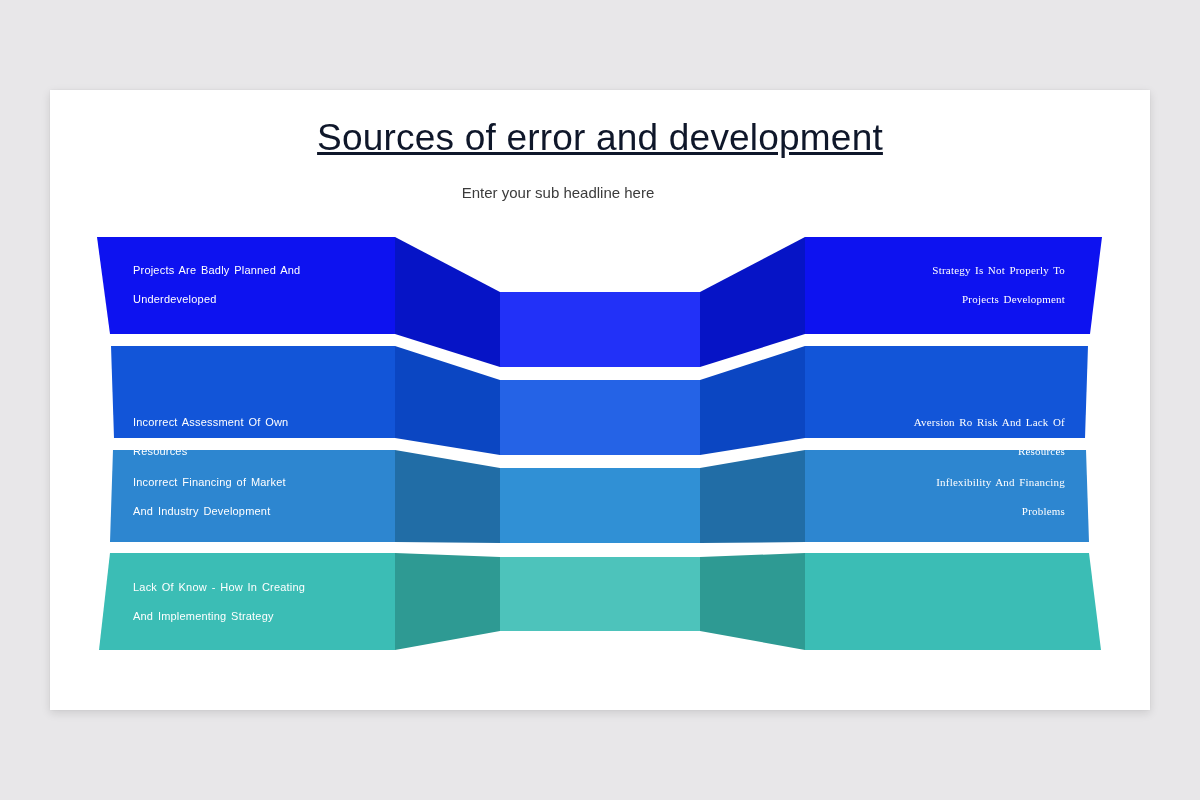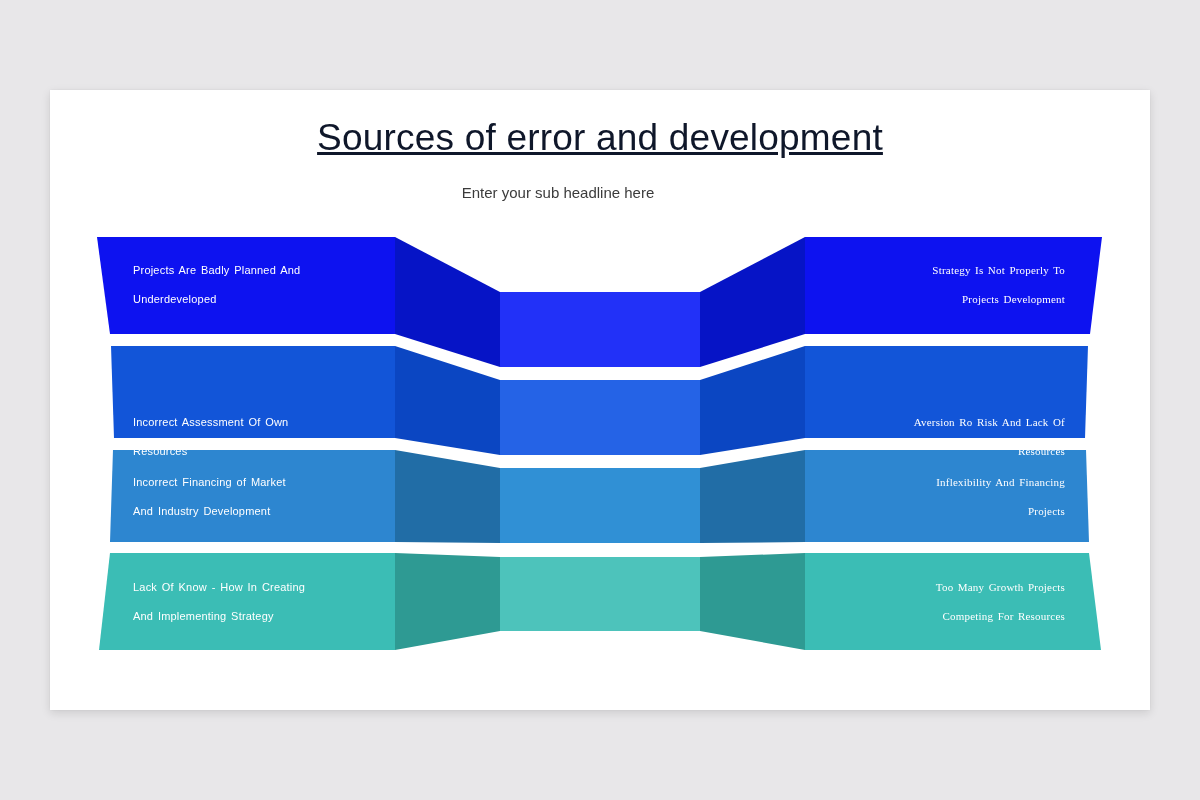--- a/index.html
+++ b/index.html
@@ -99,24 +99,20 @@
     <span>Aversion Ro Risk And Lack Of</span>
     <span>Resources</span>
   </div>
 
   <div class="ribbon-text rt-left rt-row3">
     <span>Incorrect Financing of Market</span>
     <span>And Industry Development</span>
   </div>
   <div class="ribbon-text rt-right rt-row3">
     <span>Inflexibility And Financing</span>
-    <span>Projects</span>
+    <span>Problems</span>
   </div>
 
   <div class="ribbon-text rt-left rt-row4">
     <span>Lack Of Know - How In Creating</span>
     <span>And Implementing Strategy</span>
   </div>
-  <div class="ribbon-text rt-right rt-row4">
-    <span>Too Many Growth Projects</span>
-    <span>Competing For Resources</span>
-  </div>
 </div>
 
 </body></html>

